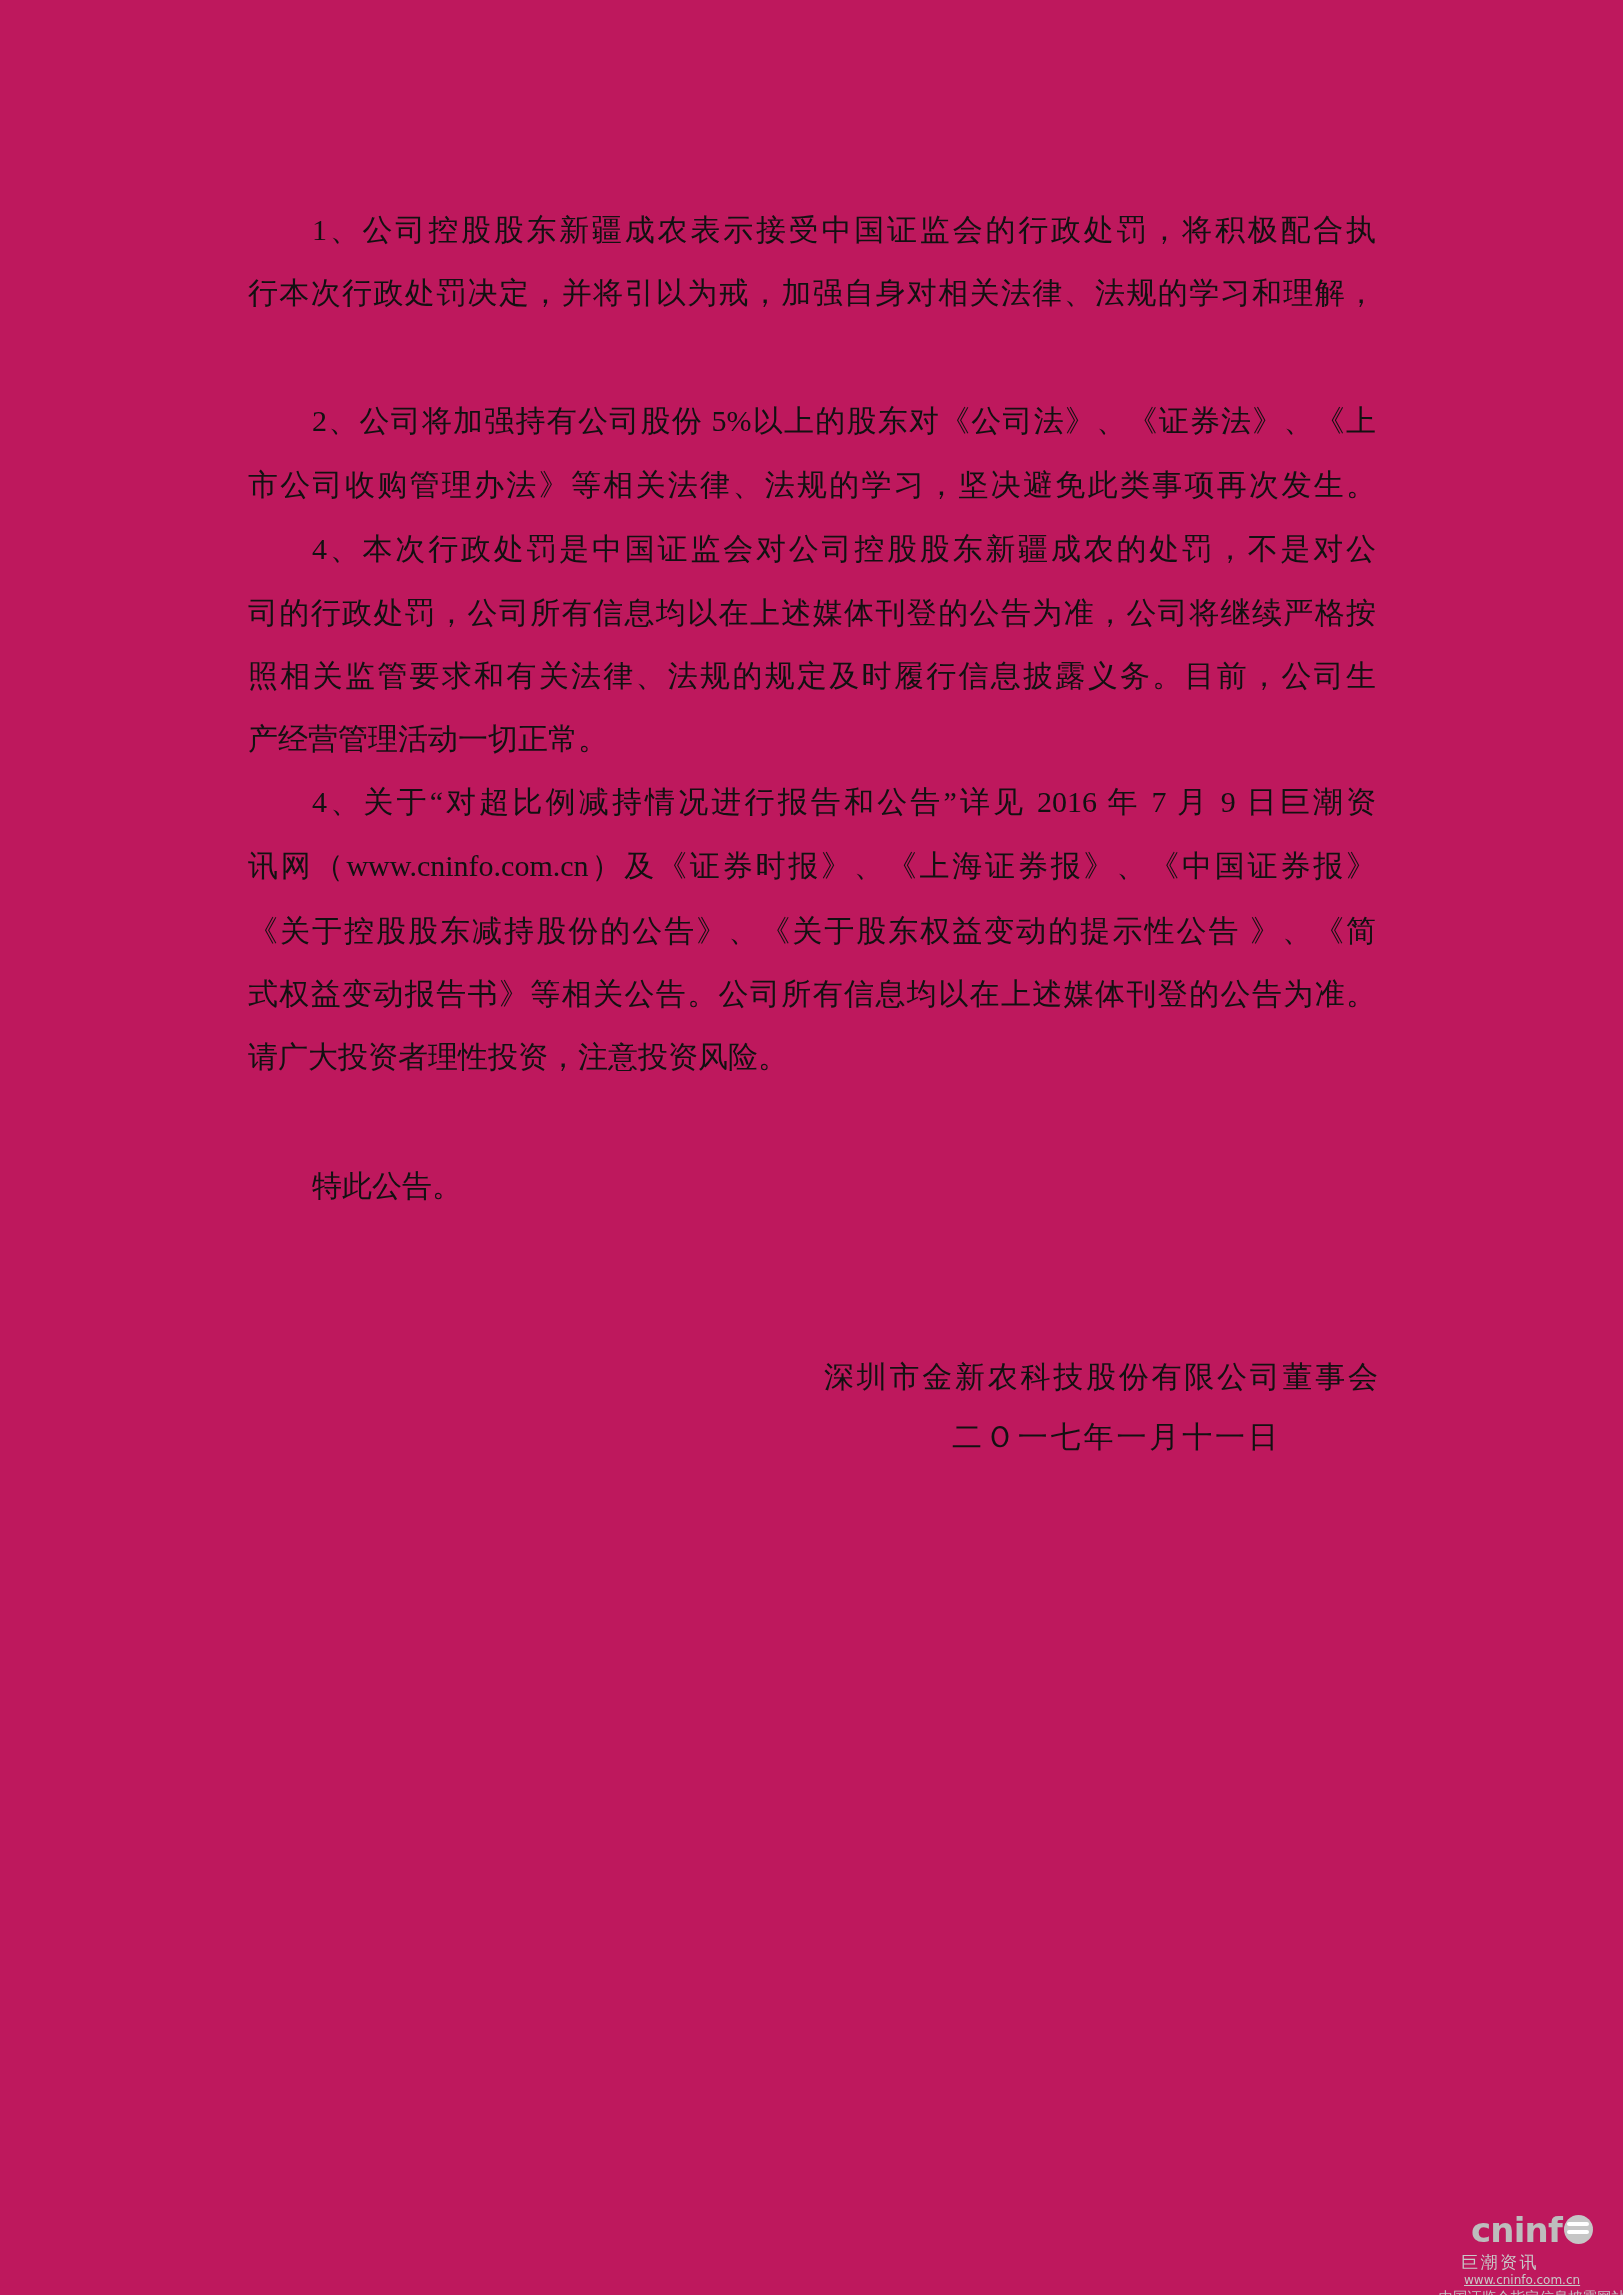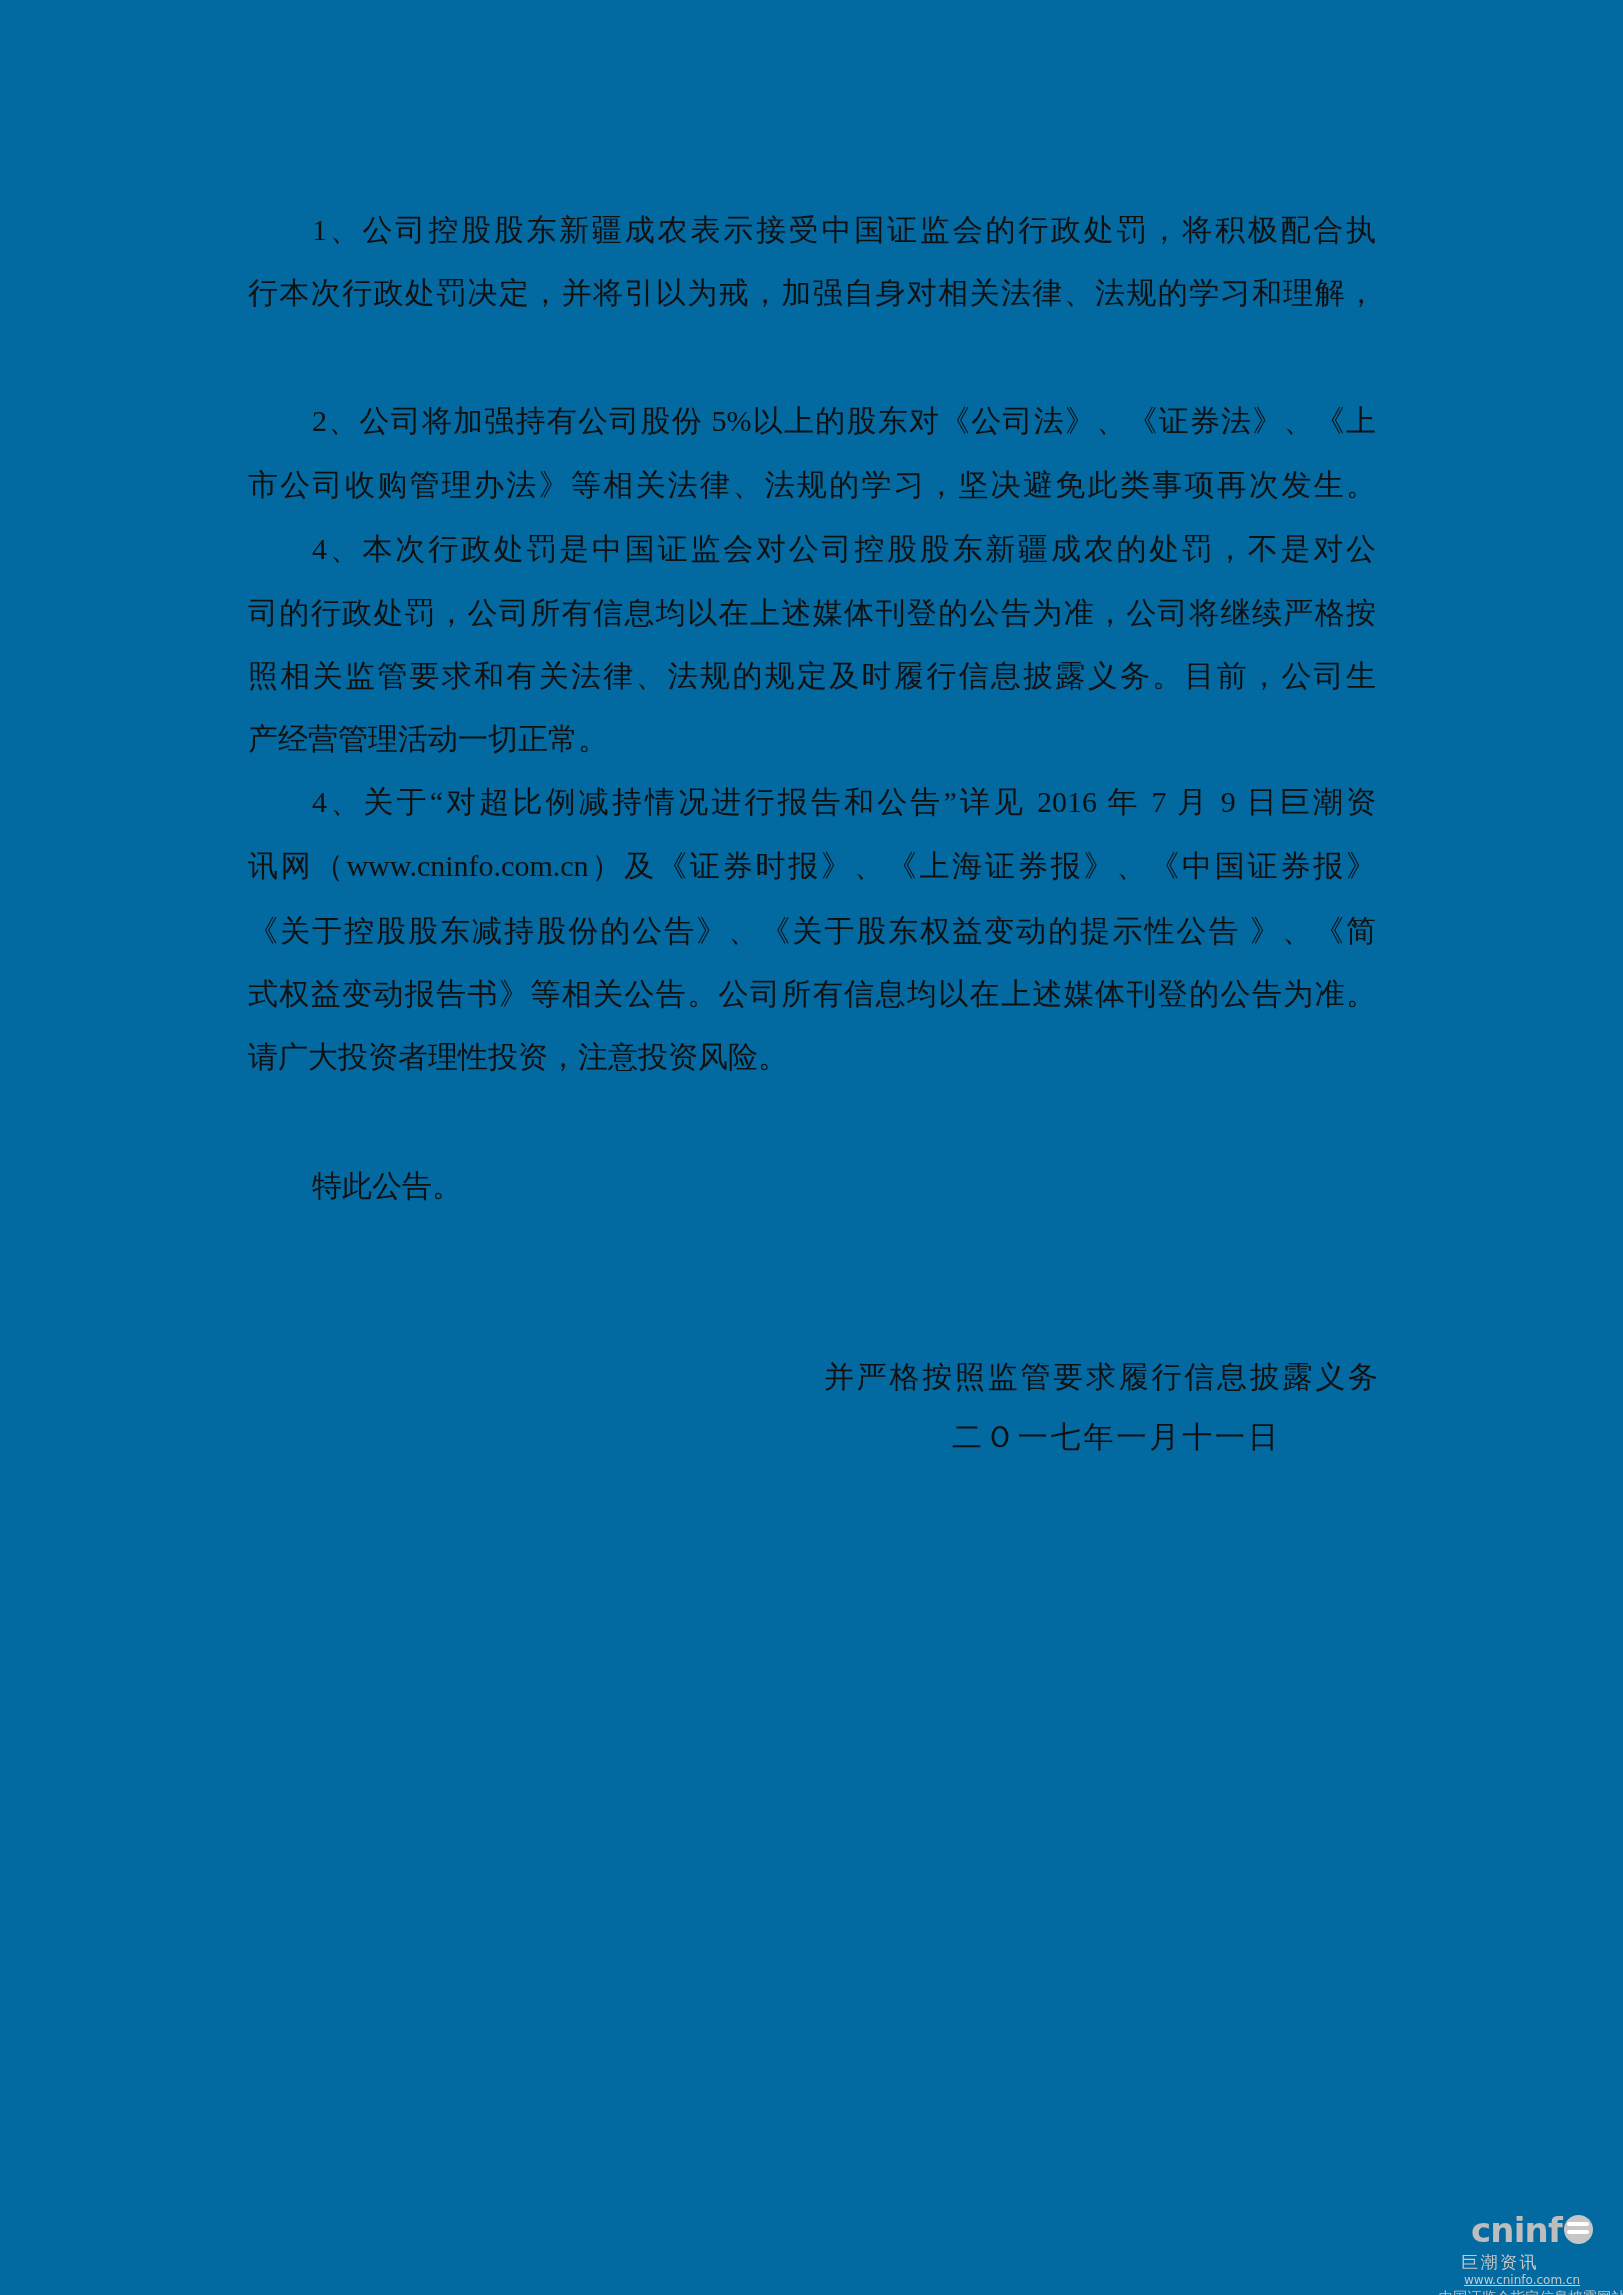--- a/index.html
+++ b/index.html
@@ -1,18 +1,18 @@
 <!DOCTYPE html>
 <html style="font-size:13.5px"><head>
 <meta charset="utf-8">
 <style>
   html, body { margin: 0; padding: 0; background: #ffffff; }
   body { width: 1623px; height: 2295px; position: relative; overflow: hidden;
          font-family: "Liberation Serif", "DejaVu Serif", serif; color: #111111; }
-  .page { position: absolute; left: 0; top: 0; width: 1623px; height: 2295px; background: #0369a1; }
+  .page { position: absolute; left: 0; top: 0; width: 1623px; height: 2295px; background: #be185d; }
   .line { position: absolute; left: 248px; width: 1128px; height: 51px; line-height: 51px;
           font-size: 30px; white-space: nowrap; text-align: justify; text-align-last: justify; }
   .line.indent { left: 312px; width: 1064px; }
   .line.last { text-align-last: left; }
   .line.indent.last { text-align-last: left; }
   .sig { position: absolute; font-size: 30px; line-height: 51px; height: 51px; white-space: nowrap;
          text-align: justify; text-align-last: justify; }
   .watermark { position: absolute; left: 1437px; top: 2190px; width: 183px; height: 93px; color: #c4c4c4;
                font-family: "DejaVu Sans", sans-serif; text-align: center; margin-top: 24px; }
   .wm-logo { position: absolute; left: 34px; top: 0; height: 32px; line-height: 32px; font-size: 34px;
@@ -41,21 +41,21 @@
   <div class="line last" style="top:713px">产经营管理活动一切正常。</div>
 
   <div class="line indent" style="top:776px">4、关于“对超比例减持情况进行报告和公告”详见 2016 年 7 月 9 日巨潮资</div>
   <div class="line" style="top:840px">讯网（www.cninfo.com.cn）及《证券时报》、《上海证券报》、《中国证券报》</div>
   <div class="line" style="top:905px">《关于控股股东减持股份的公告》、《关于股东权益变动的提示性公告 》、《简</div>
   <div class="line" style="top:968px">式权益变动报告书》等相关公告。公司所有信息均以在上述媒体刊登的公告为准。</div>
   <div class="line last" style="top:1031px">请广大投资者理性投资，注意投资风险。</div>
 
   <div class="line indent last" style="top:1160px">特此公告。</div>
 
-  <div class="sig" style="left:824px; top:1351px; width:554px;">并严格按照监管要求履行信息披露义务</div>
+  <div class="sig" style="left:824px; top:1351px; width:554px;">深圳市金新农科技股份有限公司董事会</div>
   <div class="sig" style="left:952px; top:1411px; width:326px;">二Ｏ一七年一月十一日</div>
 
   <div class="watermark">
     <div class="wm-logo">
       <span>cninf</span><span class="wm-logo-mark"><i style="top:7.6px"></i><i style="top:15px"></i></span>
     </div>
     <div class="wm-cn">巨潮资讯</div>
     <div class="wm-url">www.cninfo.com.cn</div>
     <div class="wm-sub">中国证监会指定信息披露网站</div>
   </div>

